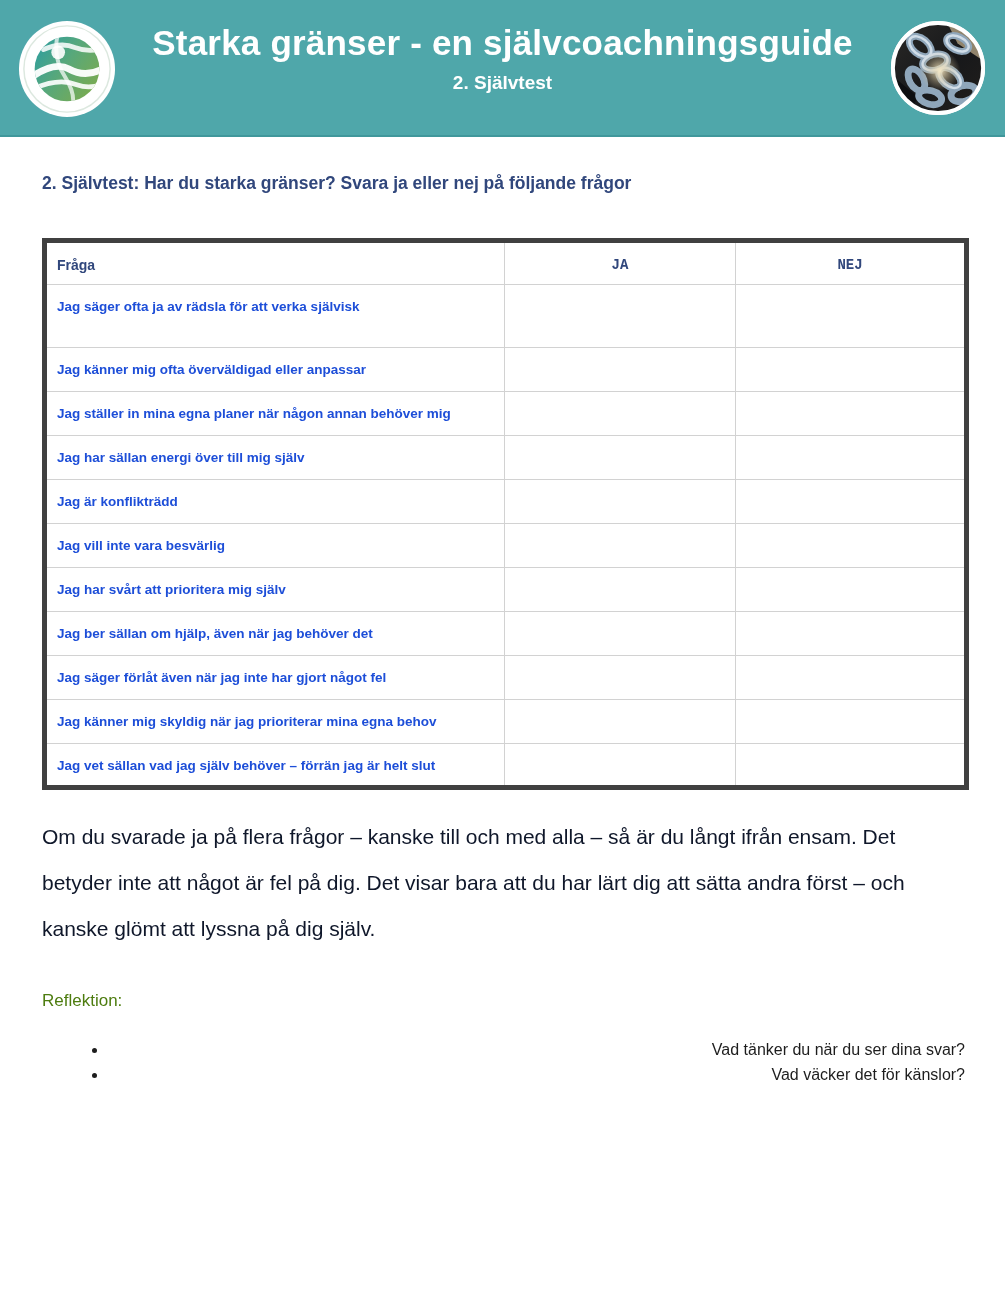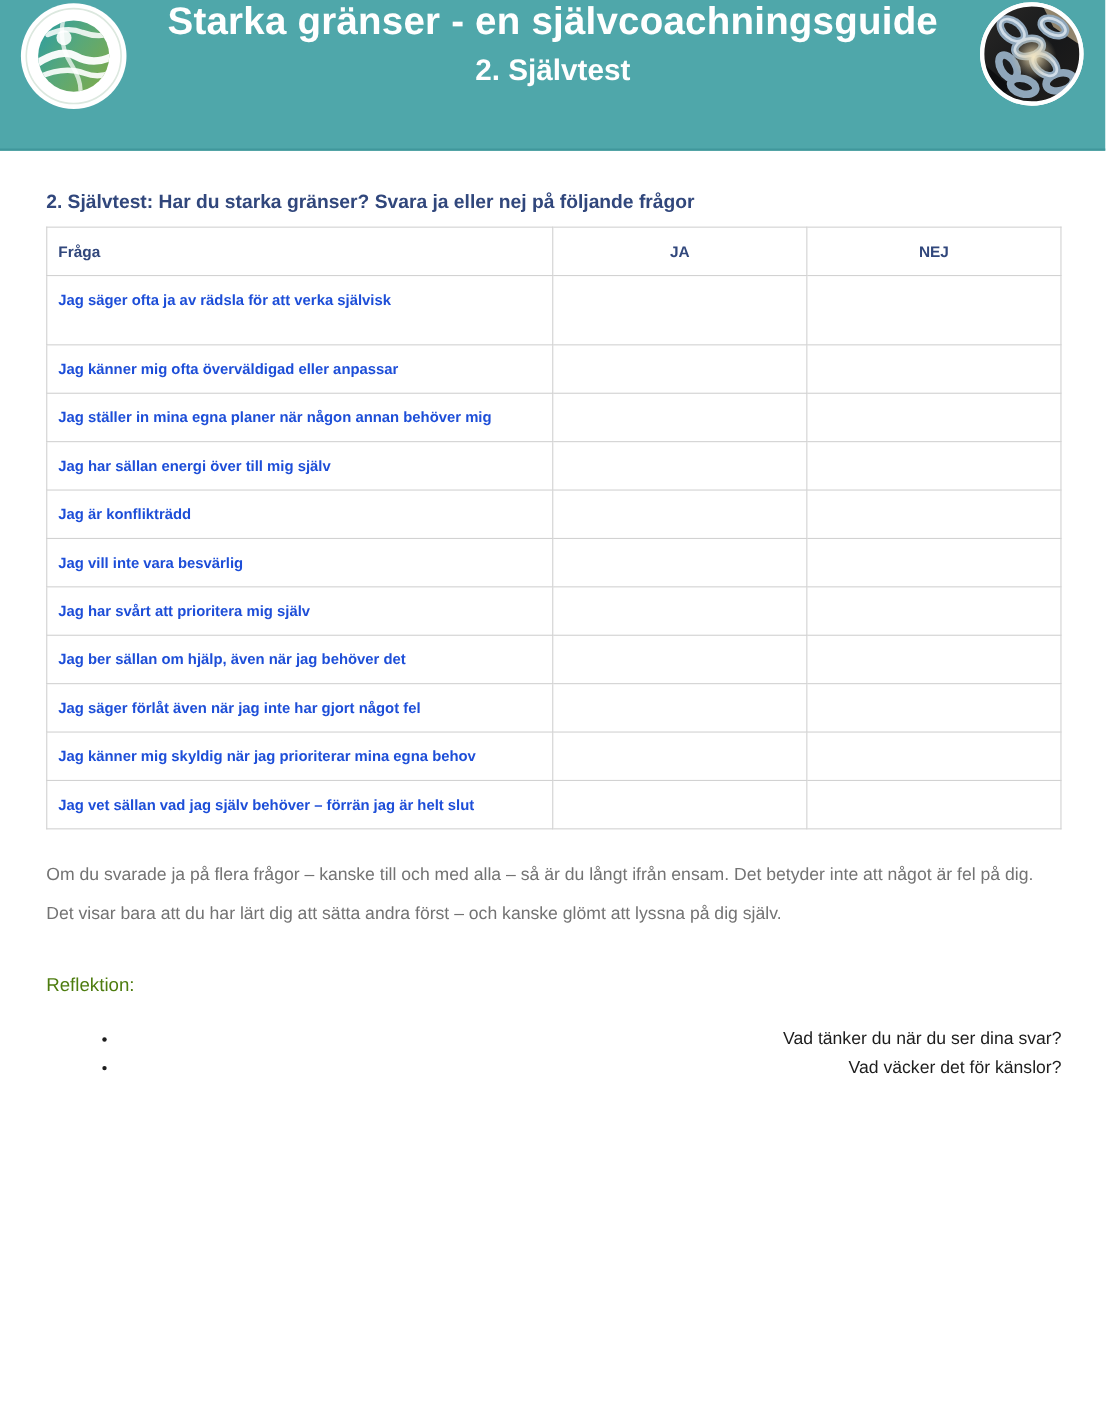--- a/index.html
+++ b/index.html
@@ -11,21 +11,21 @@
     font-family: "Liberation Sans", "DejaVu Sans", sans-serif;
     color: #1d1d1d;
   }
 
   
   .page-header {
     height: 137px;
     background: #4FA7AA;
     border-bottom: 2px solid #40979b;
     display: flex;
-    align-items: flex-start;
+    align-items: center;
     justify-content: space-between;
     padding: 0 18px;
   }
   .logo-wrap, .photo-wrap {
     width: 98px;
     height: 98px;
     flex: 0 0 auto;
   }
   .logo-wrap { margin-top: 2px; }
   .header-titles {
@@ -33,51 +33,51 @@
     text-align: center;
     color: #ffffff;
     padding-bottom: 18px;
   }
   .header-title {
     font-size: 35px;
     font-weight: bold;
     letter-spacing: 0.2px;
   }
   .header-subtitle {
-    font-size: 27px;
+    font-size: 19px;
     font-weight: bold;
     margin-top: 9px;
   }
 
   
   .content {
     padding: 0 40px 60px 42px;
   }
   .section-heading {
     margin-top: 36px;
     font-size: 17.5px;
     font-weight: bold;
     color: #31477C;
   }
 
   
   table.selftest {
-    margin-top: 12px;
+    margin-top: 44px;
     width: 923px;
     border-collapse: collapse;
-    border: 1px solid #404040;
+    border: 5px solid #404040;
     table-layout: fixed;
   }
   table.selftest th, table.selftest td {
     border: 1px solid #d2d2d2;
     vertical-align: top;
     background: #ffffff;
   }
   th.col-question { width: 460px; }
-  th.col-ja, th.col-nej { width: 231px; }
+  th.col-ja, th.col-nej { width: 231px; font-family: Liberation Mono, monospace; }
   table.selftest th {
     height: 44px;
     font-size: 14px;
     font-weight: bold;
     color: #31477C;
     padding: 14px 10px 8px 10px;
   }
   th.col-question { text-align: left; }
   th.col-ja, th.col-nej { text-align: center; }
   table.selftest td {
@@ -87,23 +87,23 @@
     font-weight: bold;
     color: #1d4ed8;
     line-height: 1.3;
   }
   table.selftest tbody tr:first-child td { height: 63px; }
 
   
   .outro {
     margin-top: 24px;
     width: 923px;
-    font-size: 16px;
+    font-size: 21px;
     line-height: 2.2;
-    color: #737373;
+    color: #0f172a;
   }
   .reflection-label {
     margin-top: 38px;
     font-size: 17px;
     color: #4d7c0f;
   }
   ul.reflection-list {
     margin-top: 26px;
     padding-left: 66px;
     list-style: disc;

